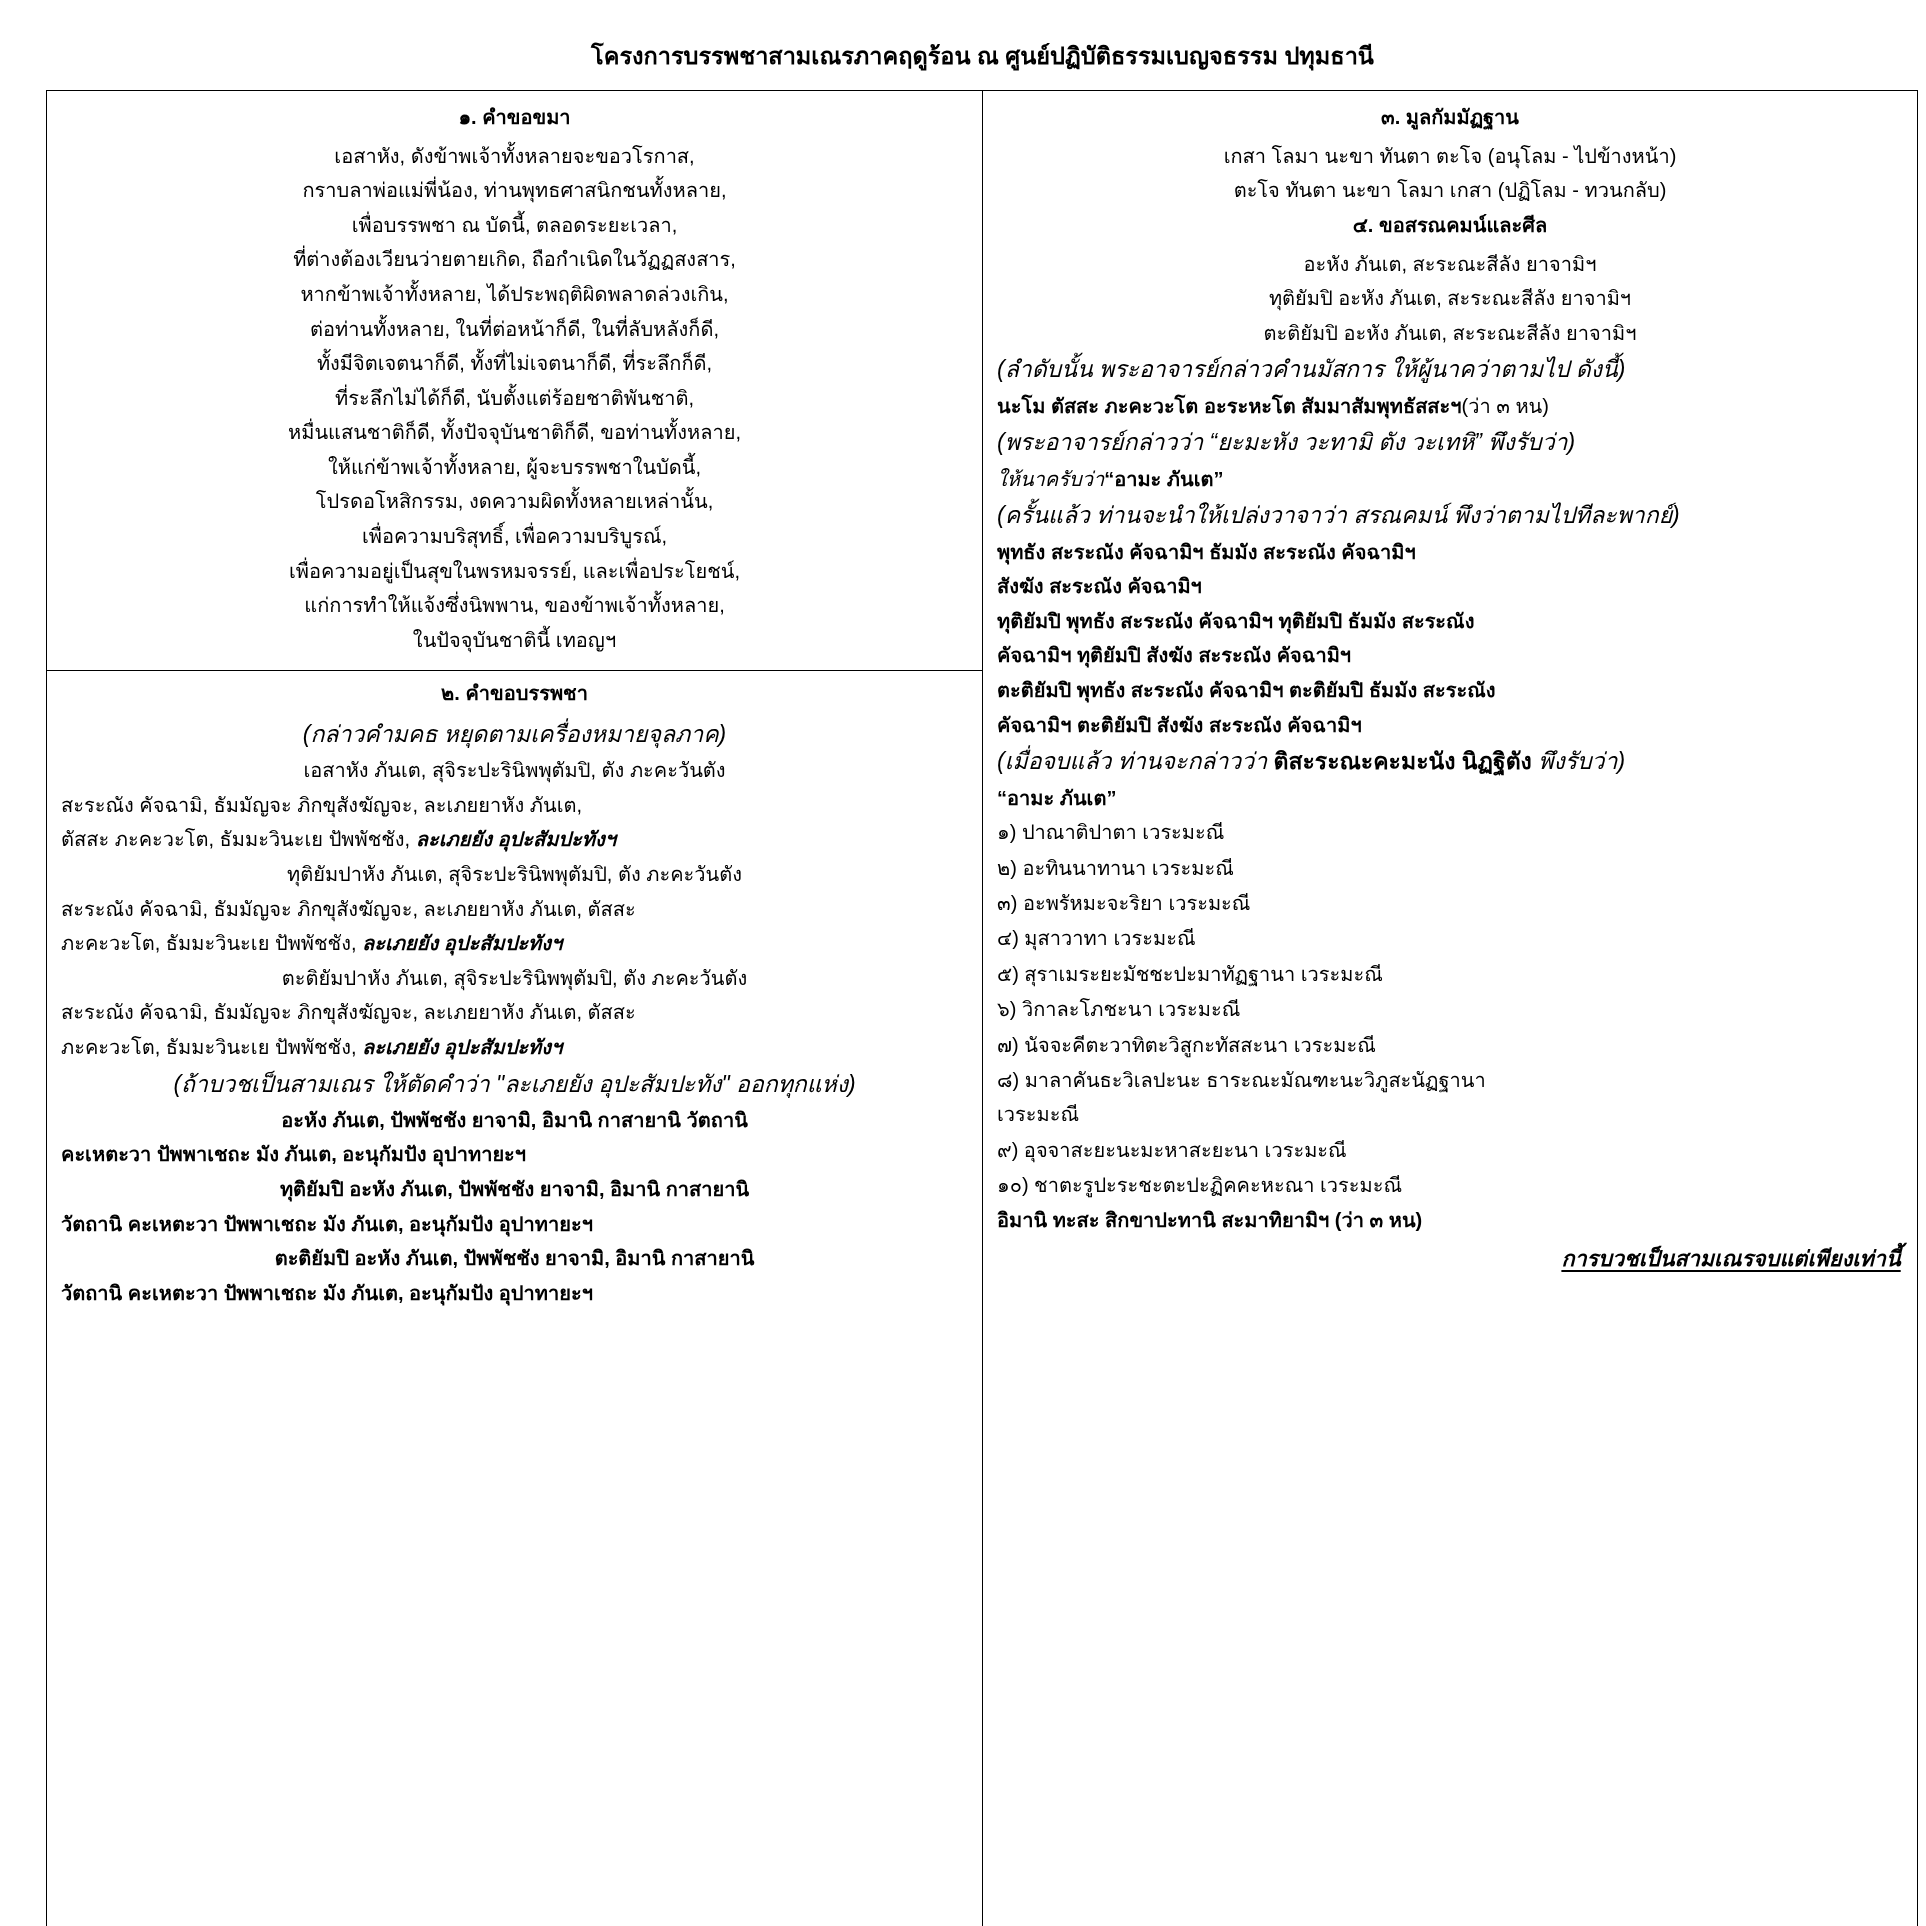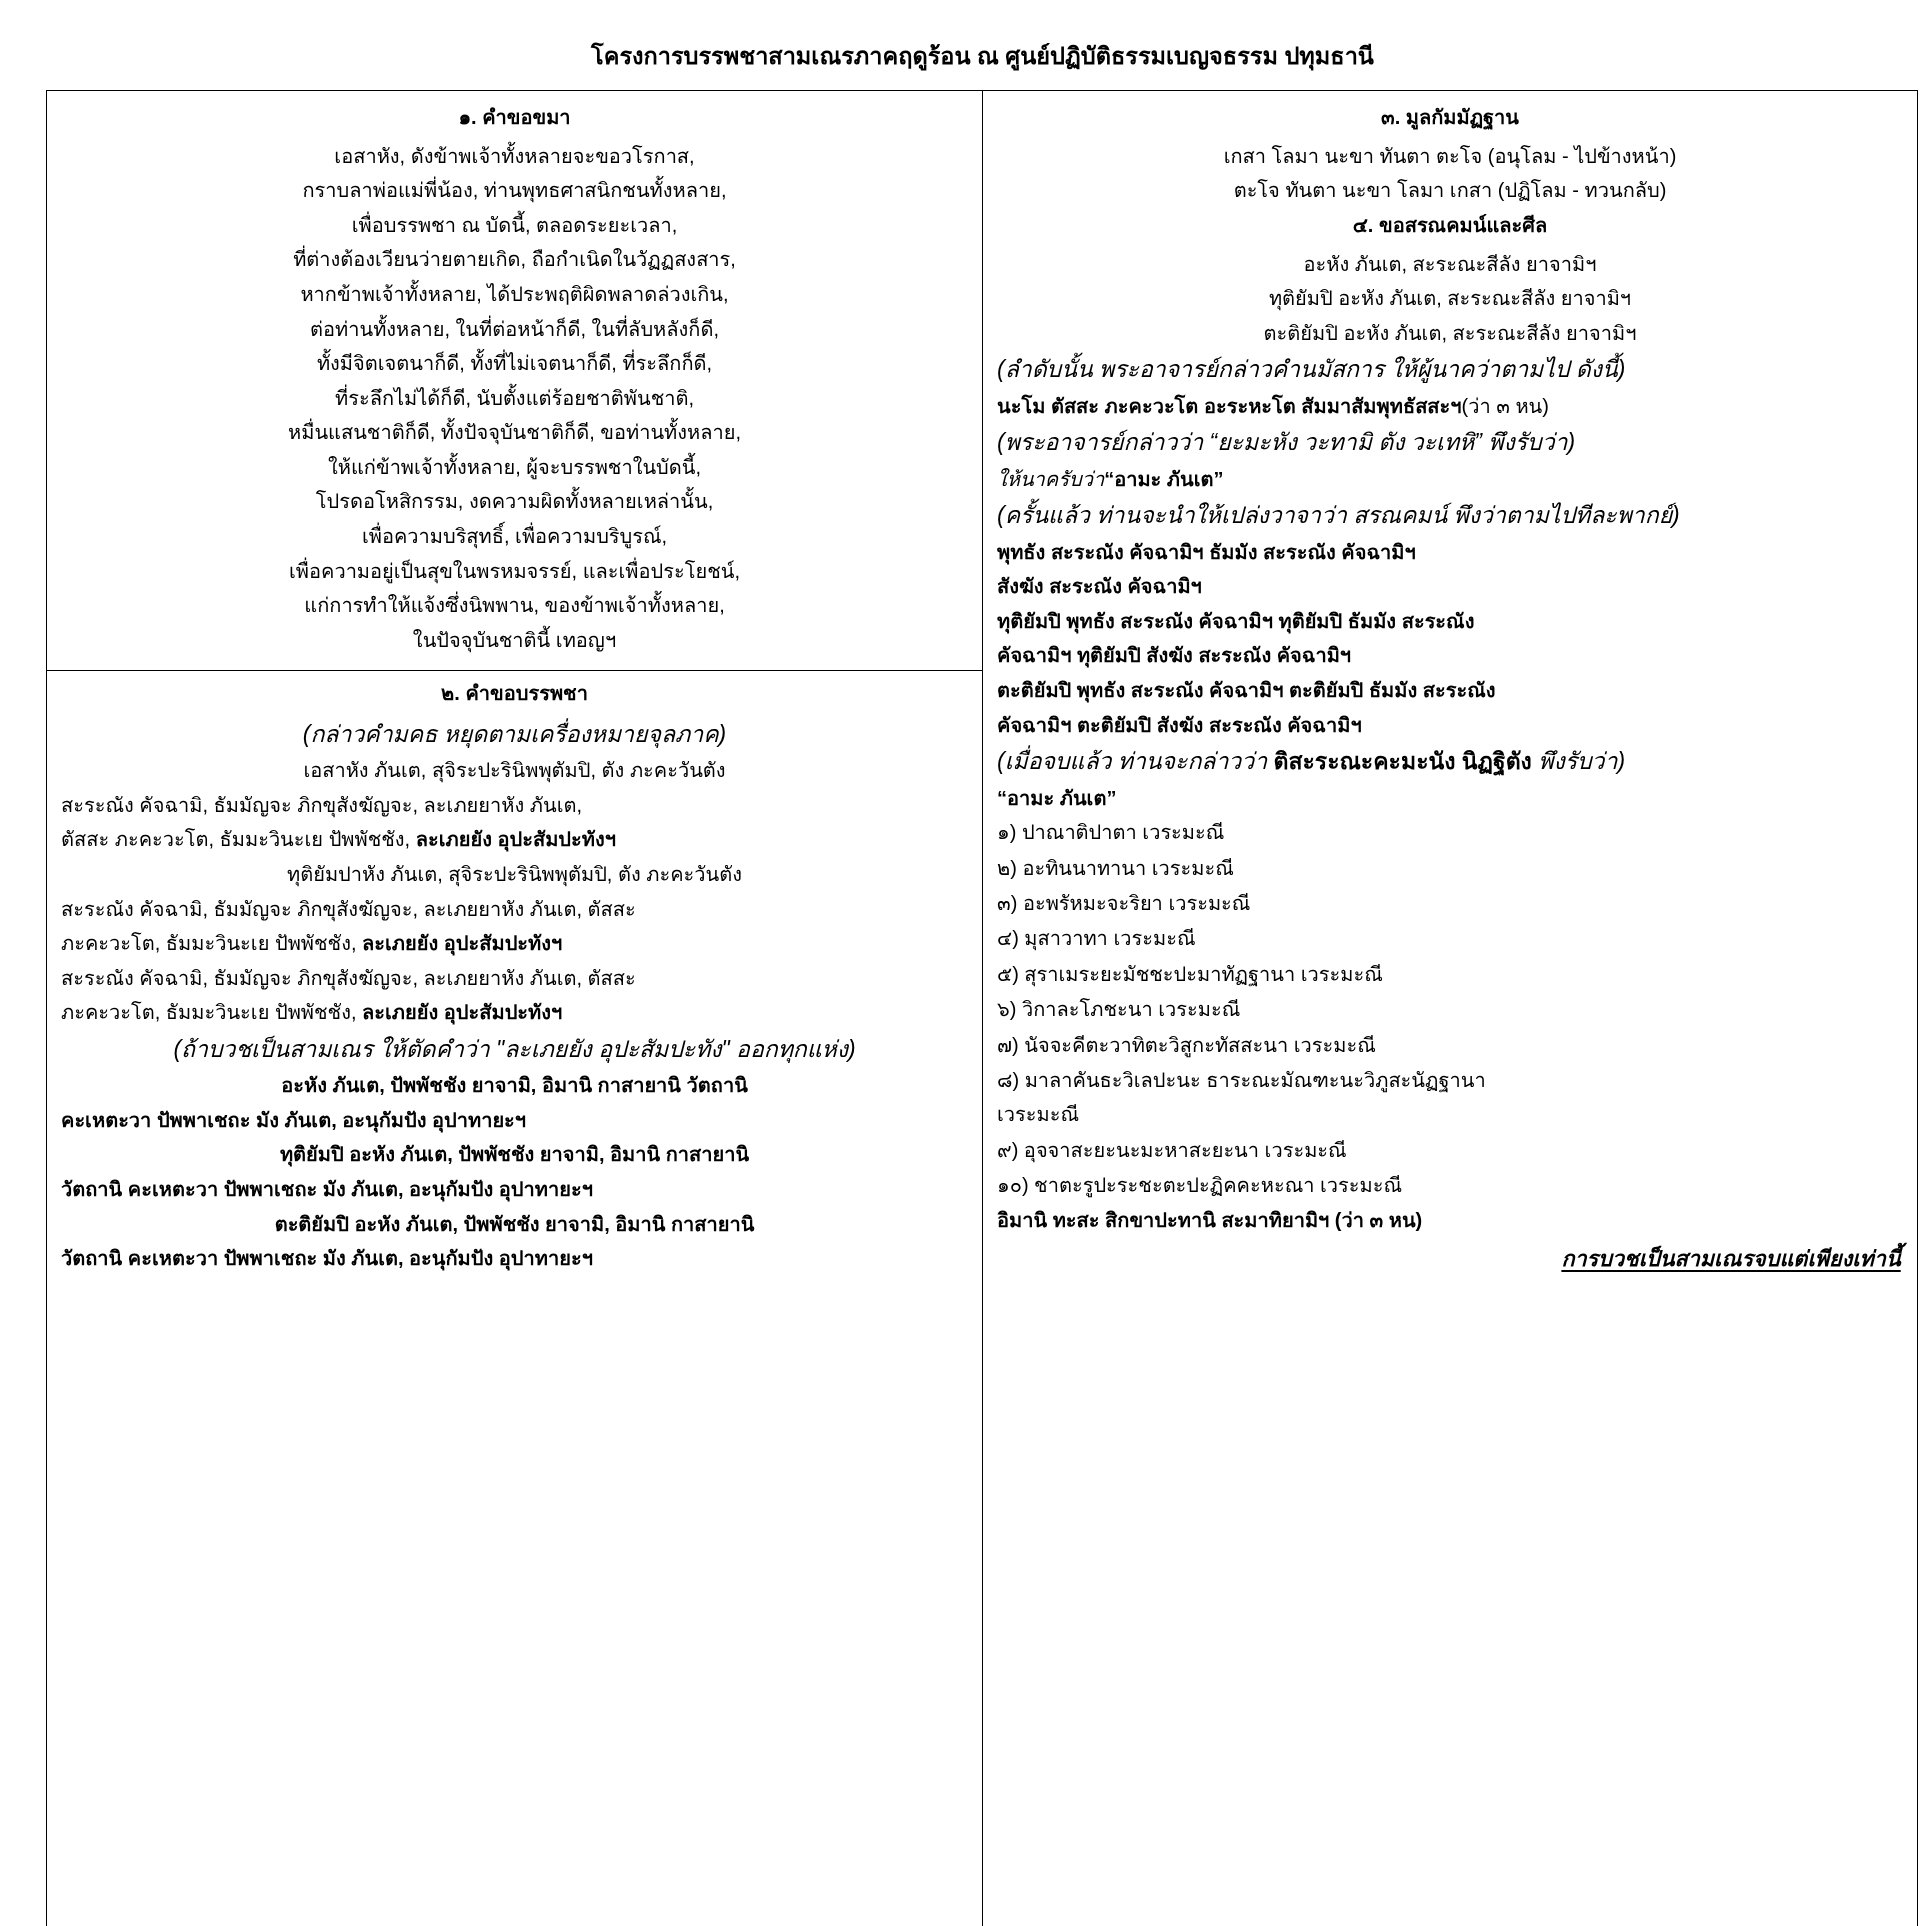--- a/index.html
+++ b/index.html
@@ -56,21 +56,21 @@
   .sec-head.tight{margin-top:3.9px;}
   .line{
     font-size:20px;
     line-height:1.42;
     margin:0 0 6.2px 0;
   }
   .c{text-align:center;}
   .l{text-align:left;}
   .b{font-weight:700;}
   .i{font-style:italic;}
-  .bi{font-weight:700;}
+  .bi{font-weight:700;font-style:italic;}
   .note{
     font-size:23px;
     font-style:italic;
     line-height:1.4;
     margin:0 0 6.2px 0;
   }
   .note-c{text-align:center;}
   .divider{
     border:0;
     border-top:1.9px solid #000;
@@ -134,20 +134,21 @@
         <div class="line l"><span>ตัสสะ ภะคะวะโต, ธัมมะวินะเย ปัพพัชชัง, </span><span class="bi">ละเภยยัง อุปะสัมปะทังฯ</span></div>
       </div>
 
       <div>
         <div class="line c">ทุติยัมปาหัง ภันเต, สุจิระปะรินิพพุตัมปิ, ตัง ภะคะวันตัง</div>
         <div class="line l">สะระณัง คัจฉามิ, ธัมมัญจะ ภิกขุสังฆัญจะ, ละเภยยาหัง ภันเต, ตัสสะ</div>
         <div class="line l"><span>ภะคะวะโต, ธัมมะวินะเย ปัพพัชชัง, </span><span class="bi">ละเภยยัง อุปะสัมปะทังฯ</span></div>
       </div>
 
       <div>
+        <div class="line c">ตะติยัมปาหัง ภันเต, สุจิระปะรินิพพุตัมปิ, ตัง ภะคะวันตัง</div>
         <div class="line l">สะระณัง คัจฉามิ, ธัมมัญจะ ภิกขุสังฆัญจะ, ละเภยยาหัง ภันเต, ตัสสะ</div>
         <div class="line l"><span>ภะคะวะโต, ธัมมะวินะเย ปัพพัชชัง, </span><span class="bi">ละเภยยัง อุปะสัมปะทังฯ</span></div>
       </div>
 
       <div class="note note-c">(ถ้าบวชเป็นสามเณร ให้ตัดคำว่า "ละเภยยัง อุปะสัมปะทัง" ออกทุกแห่ง)</div>
 
       <div>
         <div class="line c b">อะหัง ภันเต, ปัพพัชชัง ยาจามิ, อิมานิ กาสายานิ วัตถานิ</div>
         <div class="line l b">คะเหตะวา ปัพพาเชถะ มัง ภันเต, อะนุกัมปัง อุปาทายะฯ</div>
       </div>

